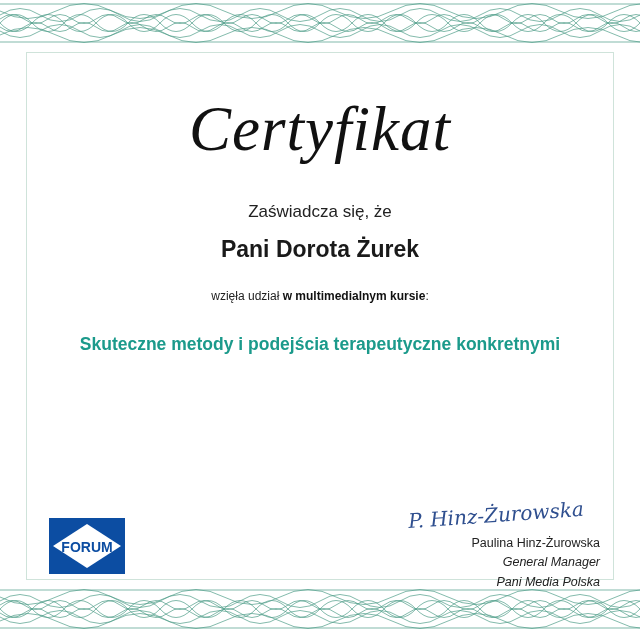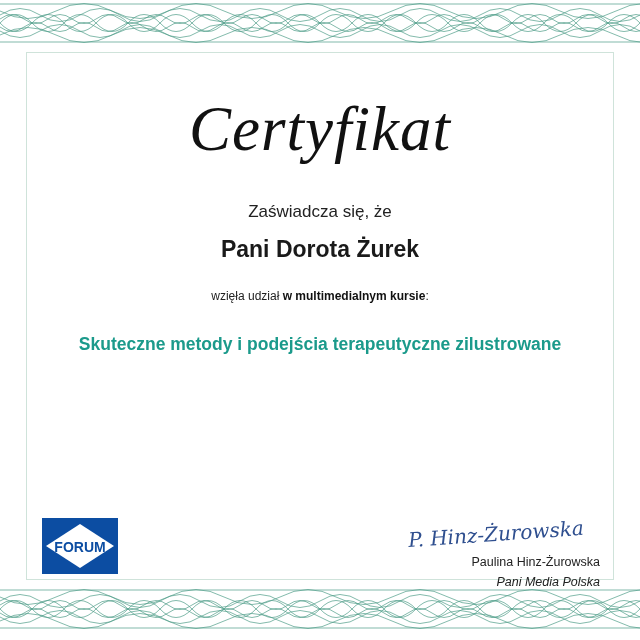--- a/index.html
+++ b/index.html
@@ -102,21 +102,21 @@
   .footer {
     position: absolute;
     left: 40px;
     right: 40px;
     bottom: 18px;
     height: 120px;
   }
 
   .logo {
     position: absolute;
-    left: 0;
+    left: 7px;
     bottom: 42px;
     width: 80px;
     height: 68px;
   }
 
   .signature-block {
     position: absolute;
     right: 0;
     bottom: 30px;
     text-align: right;
@@ -193,36 +193,37 @@
 
     <div class="attest">Zaświadcza się, że</div>
 
     <div class="recipient">Pani Dorota Żurek</div>
 
     <div class="participation">
       <span>wzięła udział </span><b>w multimedialnym kursie</b><span>:</span>
     </div>
 
     <div class="course">
-      <div>Skuteczne metody i podejścia terapeutyczne zilustrowane</div>
+      <div>Skuteczne metody i podejścia terapeutyczne konkretnymi</div>
     </div>
 
   </div>
 
   <div class="footer">
 
     <div class="logo">
       <svg width="80" height="68" viewBox="0 0 80 68" xmlns="http://www.w3.org/2000/svg">
         <rect x="2" y="6" width="76" height="56" fill="#0c4da2"></rect>
         <polygon points="40,12 74,34 40,56 6,34" fill="#ffffff"></polygon>
         <text x="40" y="40" text-anchor="middle" font-family="Liberation Sans, sans-serif" font-size="14" font-weight="bold" fill="#0c4da2">FORUM</text>
       </svg>
     </div>
 
     <div class="signature-block">
       <div class="signature-script">P. Hinz-Żurowska</div>
       <div class="sig-name">Paulina Hinz-Żurowska</div>
+      <div class="sig-role">General Manager</div>
       <div class="sig-role">Pani Media Polska</div>
     </div>
 
   </div>
 
 </div>
 
 </body></html>

